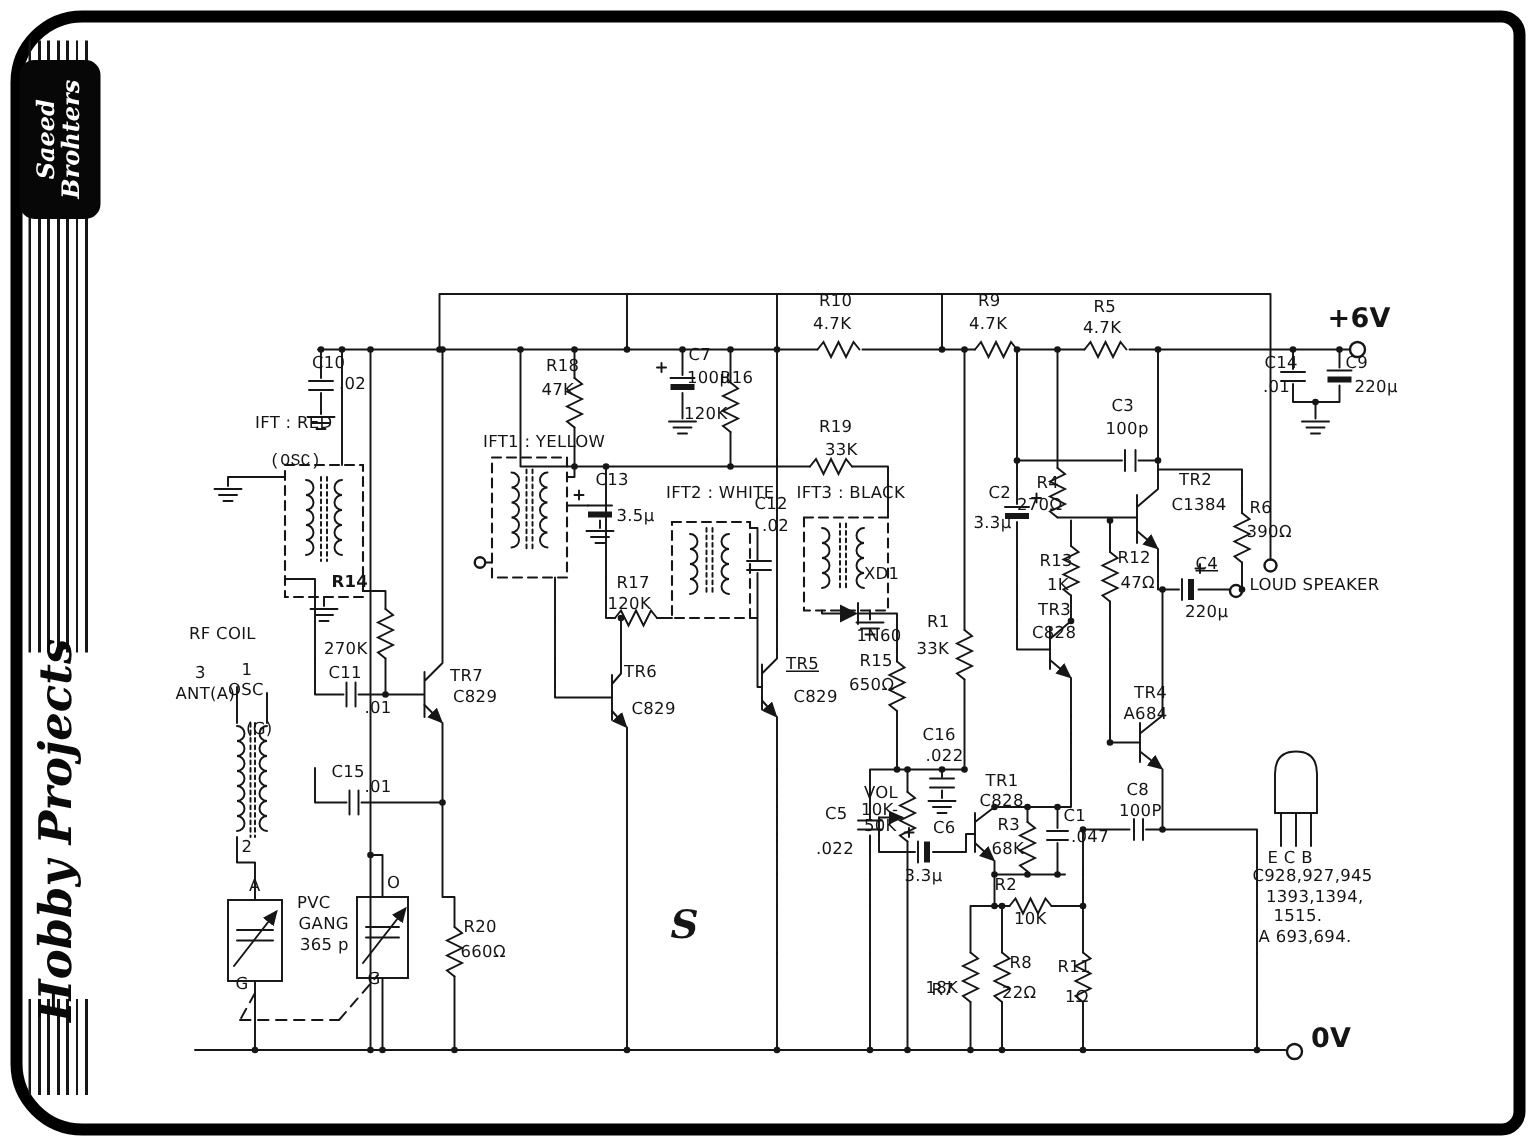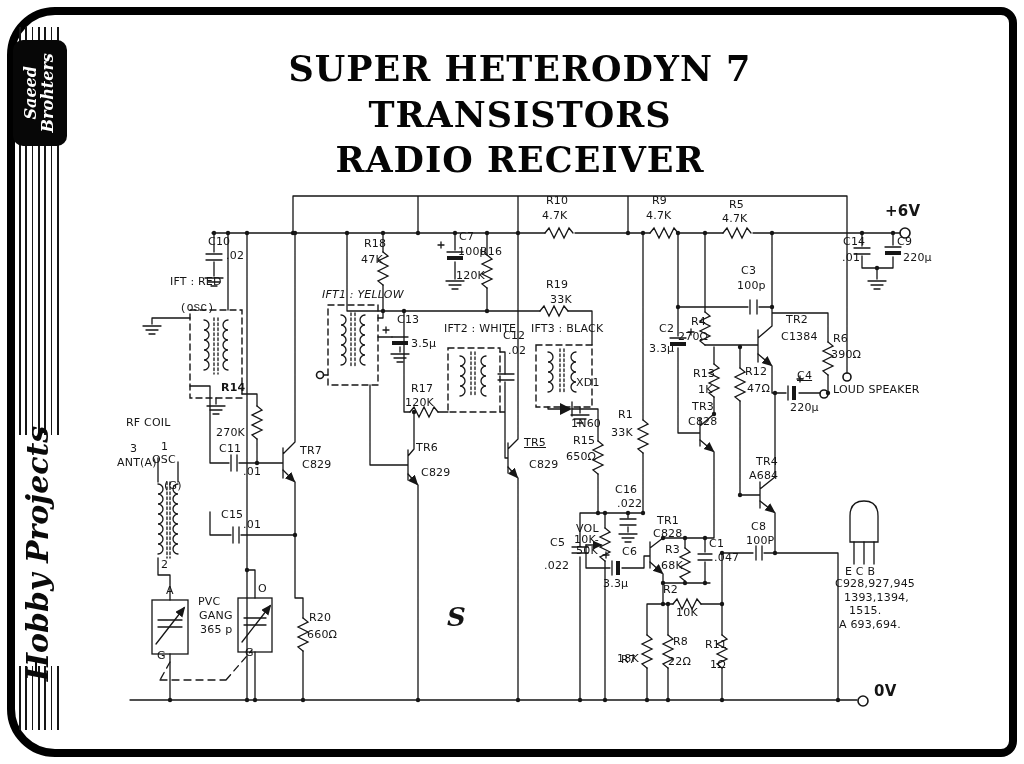--- a/index.html
+++ b/index.html
@@ -18,45 +18,41 @@
   .hobby{position:absolute;left:2px;top:438px;width:72px;height:230px;display:flex;
          align-items:center;justify-content:center;z-index:2;overflow:visible}
   .hobby span{display:block;transform:rotate(-90deg);white-space:nowrap;
          font:italic bold 30px "DejaVu Serif",serif;color:#0a0a0a}
   .title{position:absolute;left:150px;top:46px;width:740px;margin:0;text-align:center;
          font:bold 35px "DejaVu Serif",serif;letter-spacing:1px;line-height:1.3;color:#050505}
   svg.circuit{position:absolute;left:0;top:0}
   .labels-layer{position:absolute;left:0;top:0;width:1024px;height:764px;pointer-events:none}
   .lbl{position:absolute;font:11px "DejaVu Sans",sans-serif;color:#151515;white-space:nowrap;
        letter-spacing:.2px;line-height:1.05}
-  .lbl.lg{font-size:15px;font-weight:bold}
+  .lbl.lg{font-size:18px;font-weight:bold}
   .lbl.scribble{font:italic bold 26px "DejaVu Serif",serif}
 </style>
 </head>
 <body>
 
 <div id="page">
   <div class="frame"></div>
   <div class="stripes top"></div>
   <div class="stripes bottom"></div>
 
   <div class="brand-box">
     <div class="rot">
       <span>Saeed</span>
       <span>Brohters</span>
     </div>
   </div>
   <div class="hobby">
     <span>Hobby Projects</span>
   </div>
 
-  <h1 class="title">
-    <span>SUPER HETERODYN 7 TRANSISTORS</span><br>
-    <span>RADIO RECEIVER</span>
-  </h1>
 
   <svg class="circuit" width="1024" height="764" viewBox="0 0 1024 764" stroke="#161616" fill="none" stroke-width="1.3" stroke-linecap="round">
     <defs>
       <marker id="ah" orient="auto" markerWidth="9" markerHeight="8" refX="6.5" refY="3.5">
         <path d="M0 0 L8 3.5 L0 7 Z" fill="#161616" stroke="none"></path>
       </marker>
     </defs>
 
     <g>
       <path d="M293 196 H847 M847 196 V373
@@ -324,21 +320,21 @@
       <span class="lbl" style="left: 646px; top: 210px;">4.7K</span>
       <span class="lbl" style="left: 729px; top: 199px;">R5</span>
       <span class="lbl" style="left: 722px; top: 213px;">4.7K</span>
       <span class="lbl lg" style="left: 885px; top: 204px;">+6V</span>
       <span class="lbl" style="left: 843px; top: 236px;">C14</span>
       <span class="lbl" style="left: 842px; top: 252px;">.01</span>
       <span class="lbl" style="left: 897px; top: 236px;">C9</span>
       <span class="lbl" style="left: 903px; top: 252px;">220μ</span>
       <span class="lbl" style="left: 546px; top: 279px;">R19</span>
       <span class="lbl" style="left: 550px; top: 294px;">33K</span>
-      <span class="lbl" style="left: 322px; top: 289px; font-style: italic;">IFT1 : YELLOW</span>
+      <span class="lbl" style="left: 322px; top: 289px;">IFT1 : YELLOW</span>
       <span class="lbl" style="left: 397px; top: 314px;">C13</span>
       <span class="lbl" style="left: 411px; top: 338px;">3.5μ</span>
       <span class="lbl" style="left: 444px; top: 323px;">IFT2 : WHITE</span>
       <span class="lbl" style="left: 503px; top: 330px;">C12</span>
       <span class="lbl" style="left: 508px; top: 345px;">.02</span>
       <span class="lbl" style="left: 531px; top: 323px;">IFT3 : BLACK</span>
       <span class="lbl" style="left: 576px; top: 377px;">XD1</span>
       <span class="lbl" style="left: 571px; top: 418px;">1N60</span>
       <span class="lbl" style="left: 411px; top: 383px; text-align: center;">R17</span>
       <span class="lbl" style="left: 405px; top: 397px;">120K</span>

